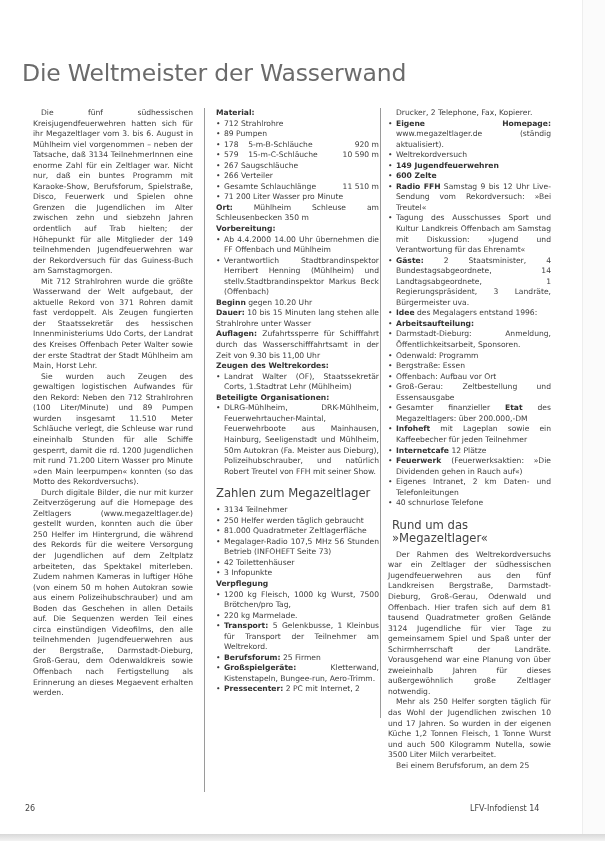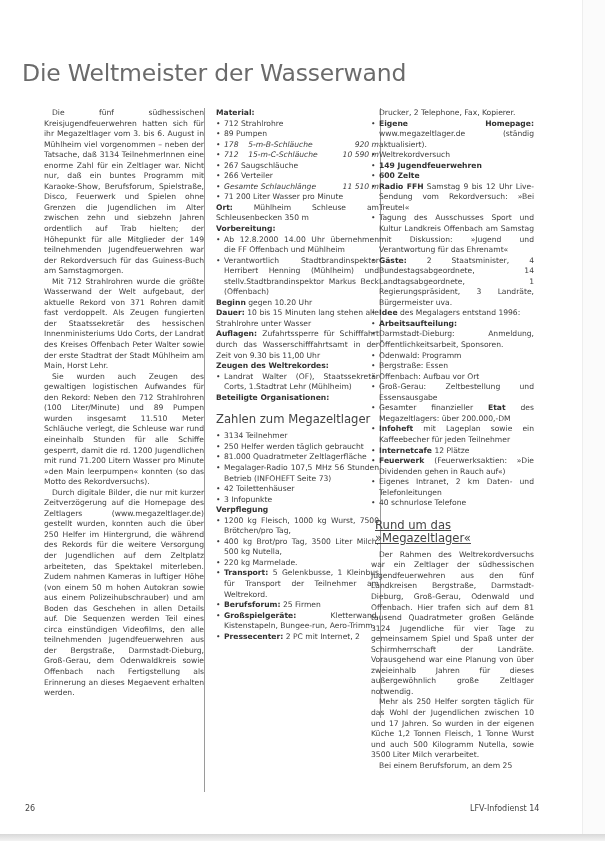--- a/index.html
+++ b/index.html
@@ -8,36 +8,36 @@
     font-family: "DejaVu Sans", sans-serif; color: #3a3a3a;
   }
   .page-edge-right { position: absolute; left: 582px; top: 0; width: 23px; height: 835px; background: #fbfbfb; border-left: 1px solid #eeeeee; }
   .page-edge-bottom { position: absolute; left: 0; top: 834px; width: 605px; height: 7px; background: linear-gradient(#d8d8d8, #f3f3f3); }
   .title {
     position: absolute; left: 22px; top: 59px; margin: 0;
     font-family: "DejaVu Sans", sans-serif; font-size: 23.5px; font-weight: normal;
     color: #6b6b6b; letter-spacing: -0.2px; white-space: nowrap;
   }
   .col { position: absolute; top: 108px; font-size: 7.6px; line-height: 10.55px; color: #3c3c3c; }
-  .col1 { left: 44px; width: 160px; }
+  .col1 { left: 33px; width: 160px; }
   .col2 { left: 216px; width: 163px; }
-  .col3 { left: 371px; width: 163px; }
+  .col3 { left: 388px; width: 163px; }
   .divider { position: absolute; width: 1px; background: #9a9a9a; }
   .div1 { left: 204px; top: 108px; height: 684px; }
   .div2 { left: 380px; top: 108px; height: 610px; }
   p { margin: 0; text-align: justify; text-indent: 8px; hyphens: manual; }
   p.noindent { text-indent: 0; }
   .sub-head { font-size: 12.2px; line-height: 13px; color: #444; margin: 0 0 4px 4px; font-weight: normal; }
   .sect-head { font-size: 11.6px; line-height: 13px; color: #444; margin: 10px 0 5px 0; font-weight: normal; }
-  .sect-head.r { margin-left: 4px; text-decoration: underline; }
+  .sect-head.r { margin-left: 4px; }
   .label { font-weight: bold; color: #333; }
   ul { list-style: none; margin: 0; padding: 0; }
   li { position: relative; padding-left: 8px; text-align: justify; }
   li::before { content: "•"; position: absolute; left: 0; top: 0; }
-  .row-split { display: flex; justify-content: space-between; font-style: italic; }
+  .row-split { display: flex; justify-content: space-between; }
   .page-num { position: absolute; left: 25px; top: 804px; font-size: 8px; color: #444; }
   .footer-right { position: absolute; left: 470px; top: 804px; font-size: 8px; color: #444; }
 </style>
 </head>
 <body>
 
 <div class="page-edge-right"></div>
 <div class="page-edge-bottom"></div>
 
 <h1 class="title">Die Weltmeister der Wasserwand</h1>
@@ -59,67 +59,69 @@
     <li><span>712 Strahlrohre</span></li>
     <li><span>89 Pumpen</span></li>
     <li>
         <div class="row-split">
           <span style="white-space:pre">178    5-m-B-Schläuche</span>
           <span>920 m</span>
         </div>
       </li>
     <li>
         <div class="row-split">
-          <span style="white-space:pre">712    15-m-C-Schläuche</span>
+          <span style="white-space:pre">579    15-m-C-Schläuche</span>
           <span>10 590 m</span>
         </div>
       </li>
     <li><span>267 Saugschläuche</span></li>
     <li><span>266 Verteiler</span></li>
     <li>
         <div class="row-split">
           <span>Gesamte Schlauchlänge</span>
           <span>11 510 m</span>
         </div>
       </li>
     <li><span>71 200 Liter Wasser pro Minute</span></li>
   </ul>
 
   <p class="noindent"><span class="label">Ort:</span><span> Mühlheim Schleuse am Schleusenbecken 350 m</span></p>
 
   <div class="label">Vorbereitung:</div>
   <ul>
-    <li>Ab 12.8.2000 14.00 Uhr übernehmen die FF Offenbach und Mühlheim</li>
+    <li>Ab 4.4.2000 14.00 Uhr übernehmen die FF Offenbach und Mühlheim</li>
     <li>Verantwortlich Stadtbrandinspektor Herribert Henning (Mühlheim) und stellv.Stadtbrandinspektor Markus Beck (Offenbach)</li>
   </ul>
 
   <p class="noindent"><span class="label">Beginn</span><span> gegen 10.20 Uhr</span></p>
   <p class="noindent"><span class="label">Dauer:</span><span> 10 bis 15 Minuten lang stehen alle Strahlrohre unter Wasser</span></p>
   <p class="noindent"><span class="label">Auflagen:</span><span> Zufahrtssperre für Schifffahrt durch das Wasserschifffahrtsamt in der Zeit von 9.30 bis 11,00 Uhr</span></p>
 
   <div class="label">Zeugen des Weltrekordes:</div>
   <ul>
     <li>Landrat Walter (OF), Staatssekretär Corts, 1.Stadtrat Lehr (Mühlheim)</li>
   </ul>
 
   <div class="label">Beteiligte Organisationen:</div>
+  <ul>
+    <li>DLRG-Mühlheim, DRK-Mühlheim, Feuerwehrtaucher-Maintal, Feuerwehrboote aus Mainhausen, Hainburg, Seeligenstadt und Mühlheim, 50m Autokran (Fa. Meister aus Dieburg), Polizeihubschrauber, und natürlich Robert Treutel von FFH mit seiner Show.</li>
+  </ul>
 
   <h2 class="sect-head">Zahlen zum Megazeltlager</h2>
   <ul>
     <li>3134 Teilnehmer</li>
     <li>250 Helfer werden täglich gebraucht</li>
     <li>81.000 Quadratmeter Zeltlagerfläche</li>
     <li>Megalager-Radio 107,5 MHz 56 Stunden Betrieb (INFOHEFT Seite 73)</li>
     <li>42 Toilettenhäuser</li>
     <li>3 Infopunkte</li>
   </ul>
   <div class="label">Verpflegung</div>
   <ul>
     <li>1200 kg Fleisch, 1000 kg Wurst, 7500 Brötchen/pro Tag,</li>
-    <li>400 kg Brot/pro Tag, 3500 Liter Milch, 500 kg Nutella,</li>
     <li>220 kg Marmelade.</li>
   </ul>
   <ul>
     <li><span class="label">Transport:</span><span> 5 Gelenkbusse, 1 Kleinbus für Transport der Teilnehmer am Weltrekord.</span></li>
     <li><span class="label">Berufsforum:</span><span> 25 Firmen</span></li>
     <li><span class="label">Großspielgeräte:</span><span> Kletterwand, Kistenstapeln, Bungee-run, Aero-Trimm.</span></li>
     <li><span class="label">Pressecenter:</span><span> 2 PC mit Internet, 2</span></li>
   </ul>
 </div>
 

